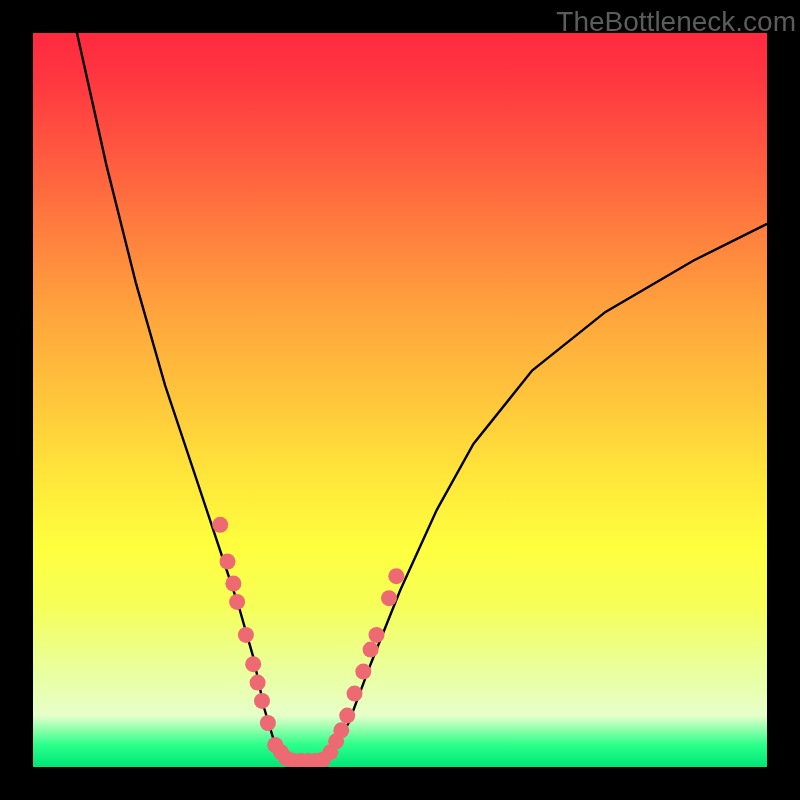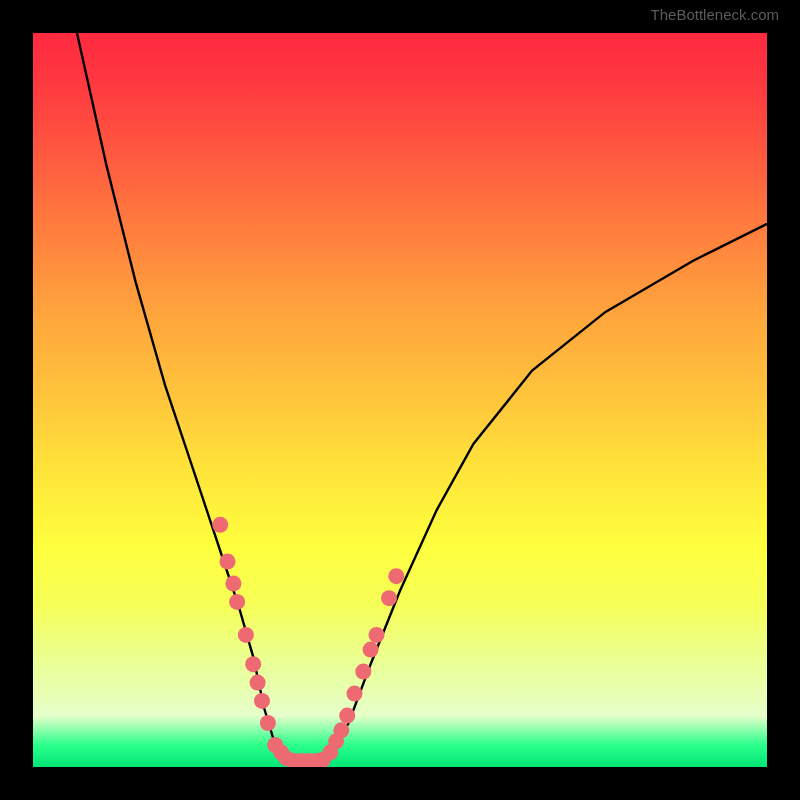--- a/index.html
+++ b/index.html
@@ -7,23 +7,23 @@
     padding: 0;
     width: 800px;
     height: 800px;
     background: #000;
     position: relative;
     font-family: Arial, sans-serif;
   }
   .watermark {
     position: absolute;
     top: 6px;
-    right: 21px;
+    right: 4px;
     color: #5c5c5c;
-    font-size: 15px;
+    font-size: 28px;
     font-weight: 500;
     z-index: 10;
   }
   .plot {
     position: absolute;
     left: 33px;
     top: 33px;
     width: 734px;
     height: 734px;
     background: linear-gradient(to bottom,

